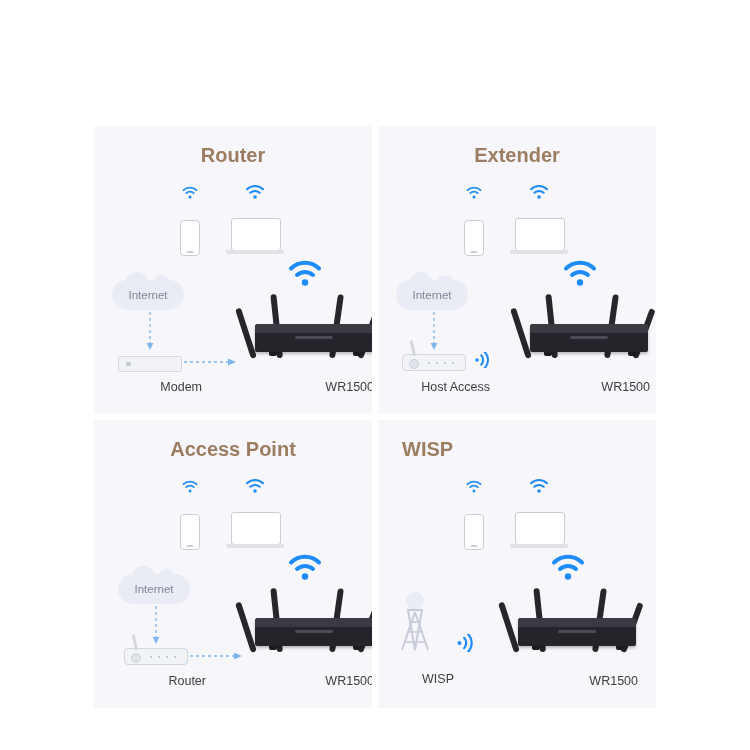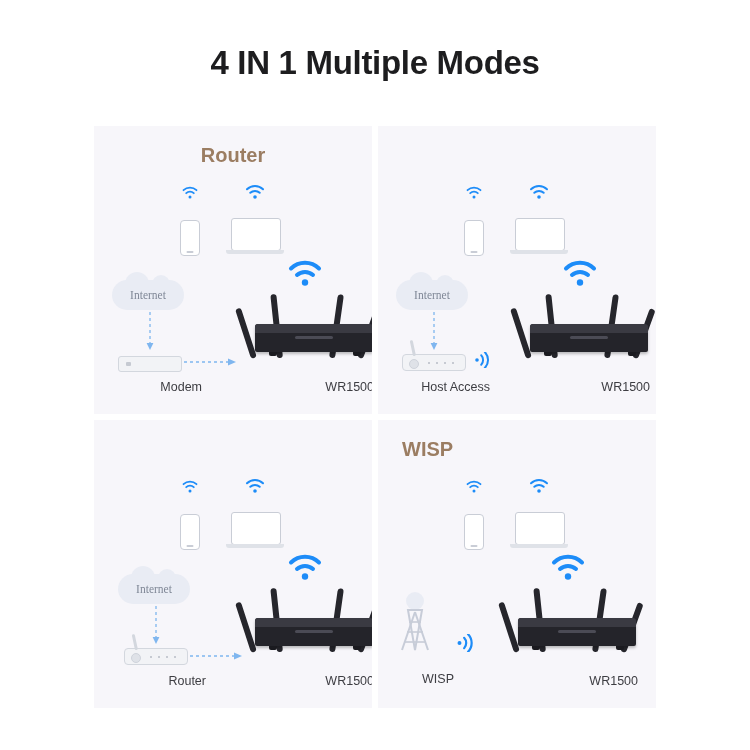--- a/index.html
+++ b/index.html
@@ -73,21 +73,21 @@
     display:flex;align-items:center;justify-content:center;
   }
   .cloud:before{
     content:"";position:absolute;left:13px;top:-8px;
     width:24px;height:24px;border-radius:50%;background:#e9ecf4;
   }
   .cloud:after{
     content:"";position:absolute;right:14px;top:-5px;
     width:18px;height:18px;border-radius:50%;background:#e9ecf4;
   }
-  .cloud span{position:relative;z-index:2;font-family:Liberation Serif, serif;}
+  .cloud span{position:relative;z-index:2;}
 
   
   .conn{position:absolute;}
 
   
   .router{position:absolute;}
   .router .body{
     position:absolute;left:22px;top:56px;
     width:118px;height:28px;
     background:#24242a;
@@ -143,21 +143,20 @@
   .caption{
     position:absolute;text-align:right;
     font-size:12.5px;color:#3d3d42;
   }
 </style>
 </head>
 <body>
 
 <div class="page">
 
-  <div class="title">4 IN 1 Multiple Modes</div>
 
   <div class="grid">
 
     <div class="panel">
       <div class="panel-title">Router</div>
 
       <div class="wifi" style="left:88px;top:60px;">
         <svg width="16" height="13" viewBox="0 0 16 13">
             <g fill="none" stroke="#1d8cf8" stroke-width="1.8" stroke-linecap="round">
               <path d="M1.5 4.2a9.5 9.5 0 0 1 13 0"></path>
@@ -216,20 +215,21 @@
               <path d="M3 8.5a20 20 0 0 1 28 0"></path>
               <path d="M9 15a12 12 0 0 1 16 0"></path>
             </g>
             <circle cx="17" cy="22.5" r="3.2" fill="#1d8cf8"></circle>
           </svg>
       </div>
       <div class="caption" style="left:160px;top:254px;width:120px;">WR1500</div>
     </div>
 
     <div class="panel">
+      <div class="panel-title">Extender</div>
 
       <div class="wifi" style="left:88px;top:60px;">
         <svg width="16" height="13" viewBox="0 0 16 13">
             <g fill="none" stroke="#1d8cf8" stroke-width="1.8" stroke-linecap="round">
               <path d="M1.5 4.2a9.5 9.5 0 0 1 13 0"></path>
               <path d="M4.2 7.2a5.6 5.6 0 0 1 7.6 0"></path>
             </g>
             <circle cx="8" cy="11" r="1.5" fill="#1d8cf8"></circle>
           </svg>
       </div>
@@ -292,20 +292,21 @@
               <path d="M3 8.5a20 20 0 0 1 28 0"></path>
               <path d="M9 15a12 12 0 0 1 16 0"></path>
             </g>
             <circle cx="17" cy="22.5" r="3.2" fill="#1d8cf8"></circle>
           </svg>
       </div>
       <div class="caption" style="left:152px;top:254px;width:120px;">WR1500</div>
     </div>
 
     <div class="panel">
+      <div class="panel-title">Access Point</div>
 
       <div class="wifi" style="left:88px;top:60px;">
         <svg width="16" height="13" viewBox="0 0 16 13">
             <g fill="none" stroke="#1d8cf8" stroke-width="1.8" stroke-linecap="round">
               <path d="M1.5 4.2a9.5 9.5 0 0 1 13 0"></path>
               <path d="M4.2 7.2a5.6 5.6 0 0 1 7.6 0"></path>
             </g>
             <circle cx="8" cy="11" r="1.5" fill="#1d8cf8"></circle>
           </svg>
       </div>

